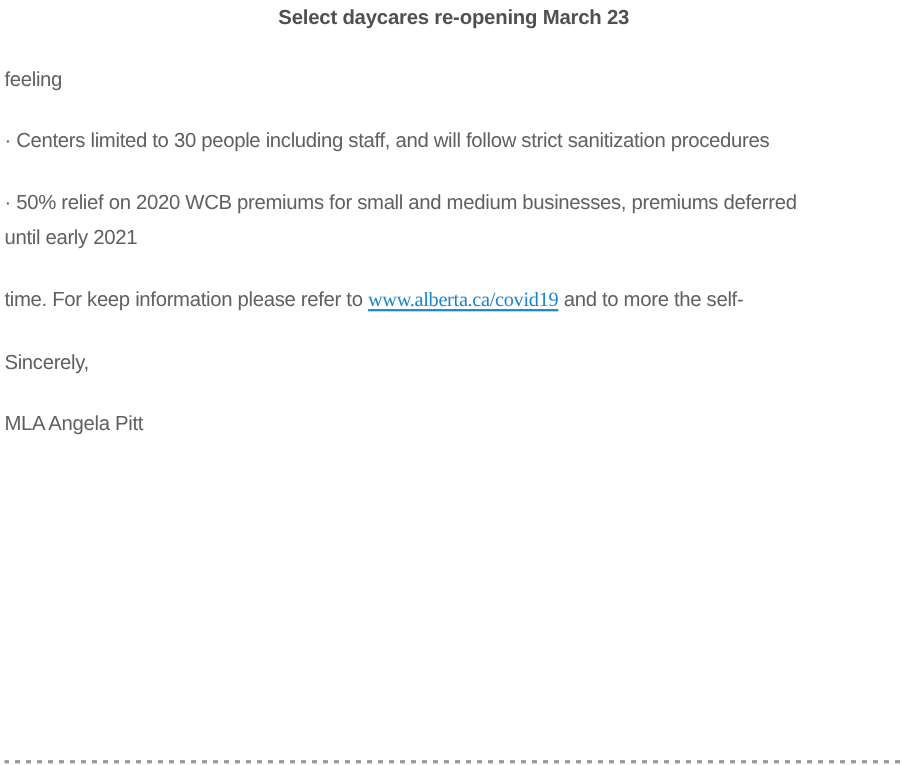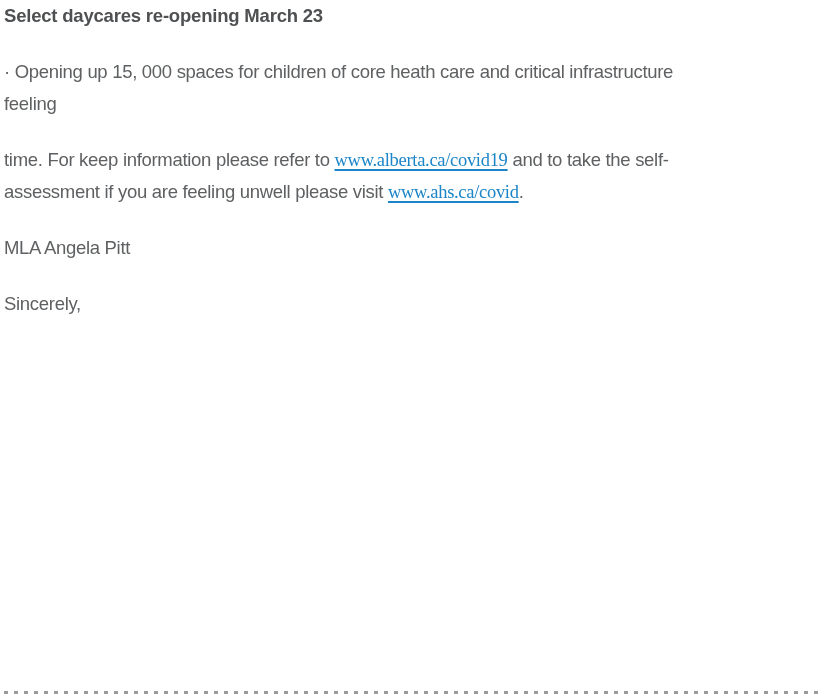--- a/index.html
+++ b/index.html
@@ -22,20 +22,21 @@
     font-size:18.5px;
     line-height:32px;
     letter-spacing:-0.3px;
     color:var(--body-color);
   }
   .block{margin:0 0 24px 0;}
   .block.heading{
     font-weight:bold;
     color:var(--heading-color);
     letter-spacing:-0.2px;
+    text-align:center;
   }
   .line{white-space:nowrap;}
   .link{
     color:var(--link-color);
     text-decoration:underline;
     text-decoration-thickness:1.5px;
     text-underline-offset:3px;
     cursor:pointer;
     font-family:Liberation Serif, serif;
   }
@@ -48,27 +49,32 @@
   }
 </style>
 </head>
 <body>
 
 <div class="document">
     <div class="block heading">
       <div class="line"><span>Select daycares re-opening March 23</span></div>
     </div>
     <div class="block paragraph">
-      <div class="line"><span>· Opening up 15, 000 spaces for children of core heath care and critical infrastructure</span></div>
       <div class="line"><span>feeling</span></div>
     </div>
     <div class="block paragraph">
-      <div class="line"><span>time. For keep information please refer to </span><a class="link">www.alberta.ca/covid19</a><span> and to take the self-</span></div>
-      <div class="line"><span>assessment if you are feeling unwell please visit </span><a class="link">www.ahs.ca/covid</a><span>.</span></div>
+      <div class="line"><span>· Centers limited to 30 people including staff, and will follow strict sanitization procedures</span></div>
+    </div>
+    <div class="block paragraph">
+      <div class="line"><span>· 50% relief on 2020 WCB premiums for small and medium businesses, premiums deferred</span></div>
+      <div class="line"><span>until early 2021</span></div>
+    </div>
+    <div class="block paragraph">
+      <div class="line"><span>time. For keep information please refer to </span><a class="link">www.alberta.ca/covid19</a><span> and to more the self-</span></div>
+    </div>
+    <div class="block paragraph">
+      <div class="line"><span>Sincerely,</span></div>
     </div>
     <div class="block paragraph">
       <div class="line"><span>MLA Angela Pitt</span></div>
-    </div>
-    <div class="block paragraph">
-      <div class="line"><span>Sincerely,</span></div>
     </div>
   </div>
 <div class="dashed-divider"></div>
 
 </body></html>

